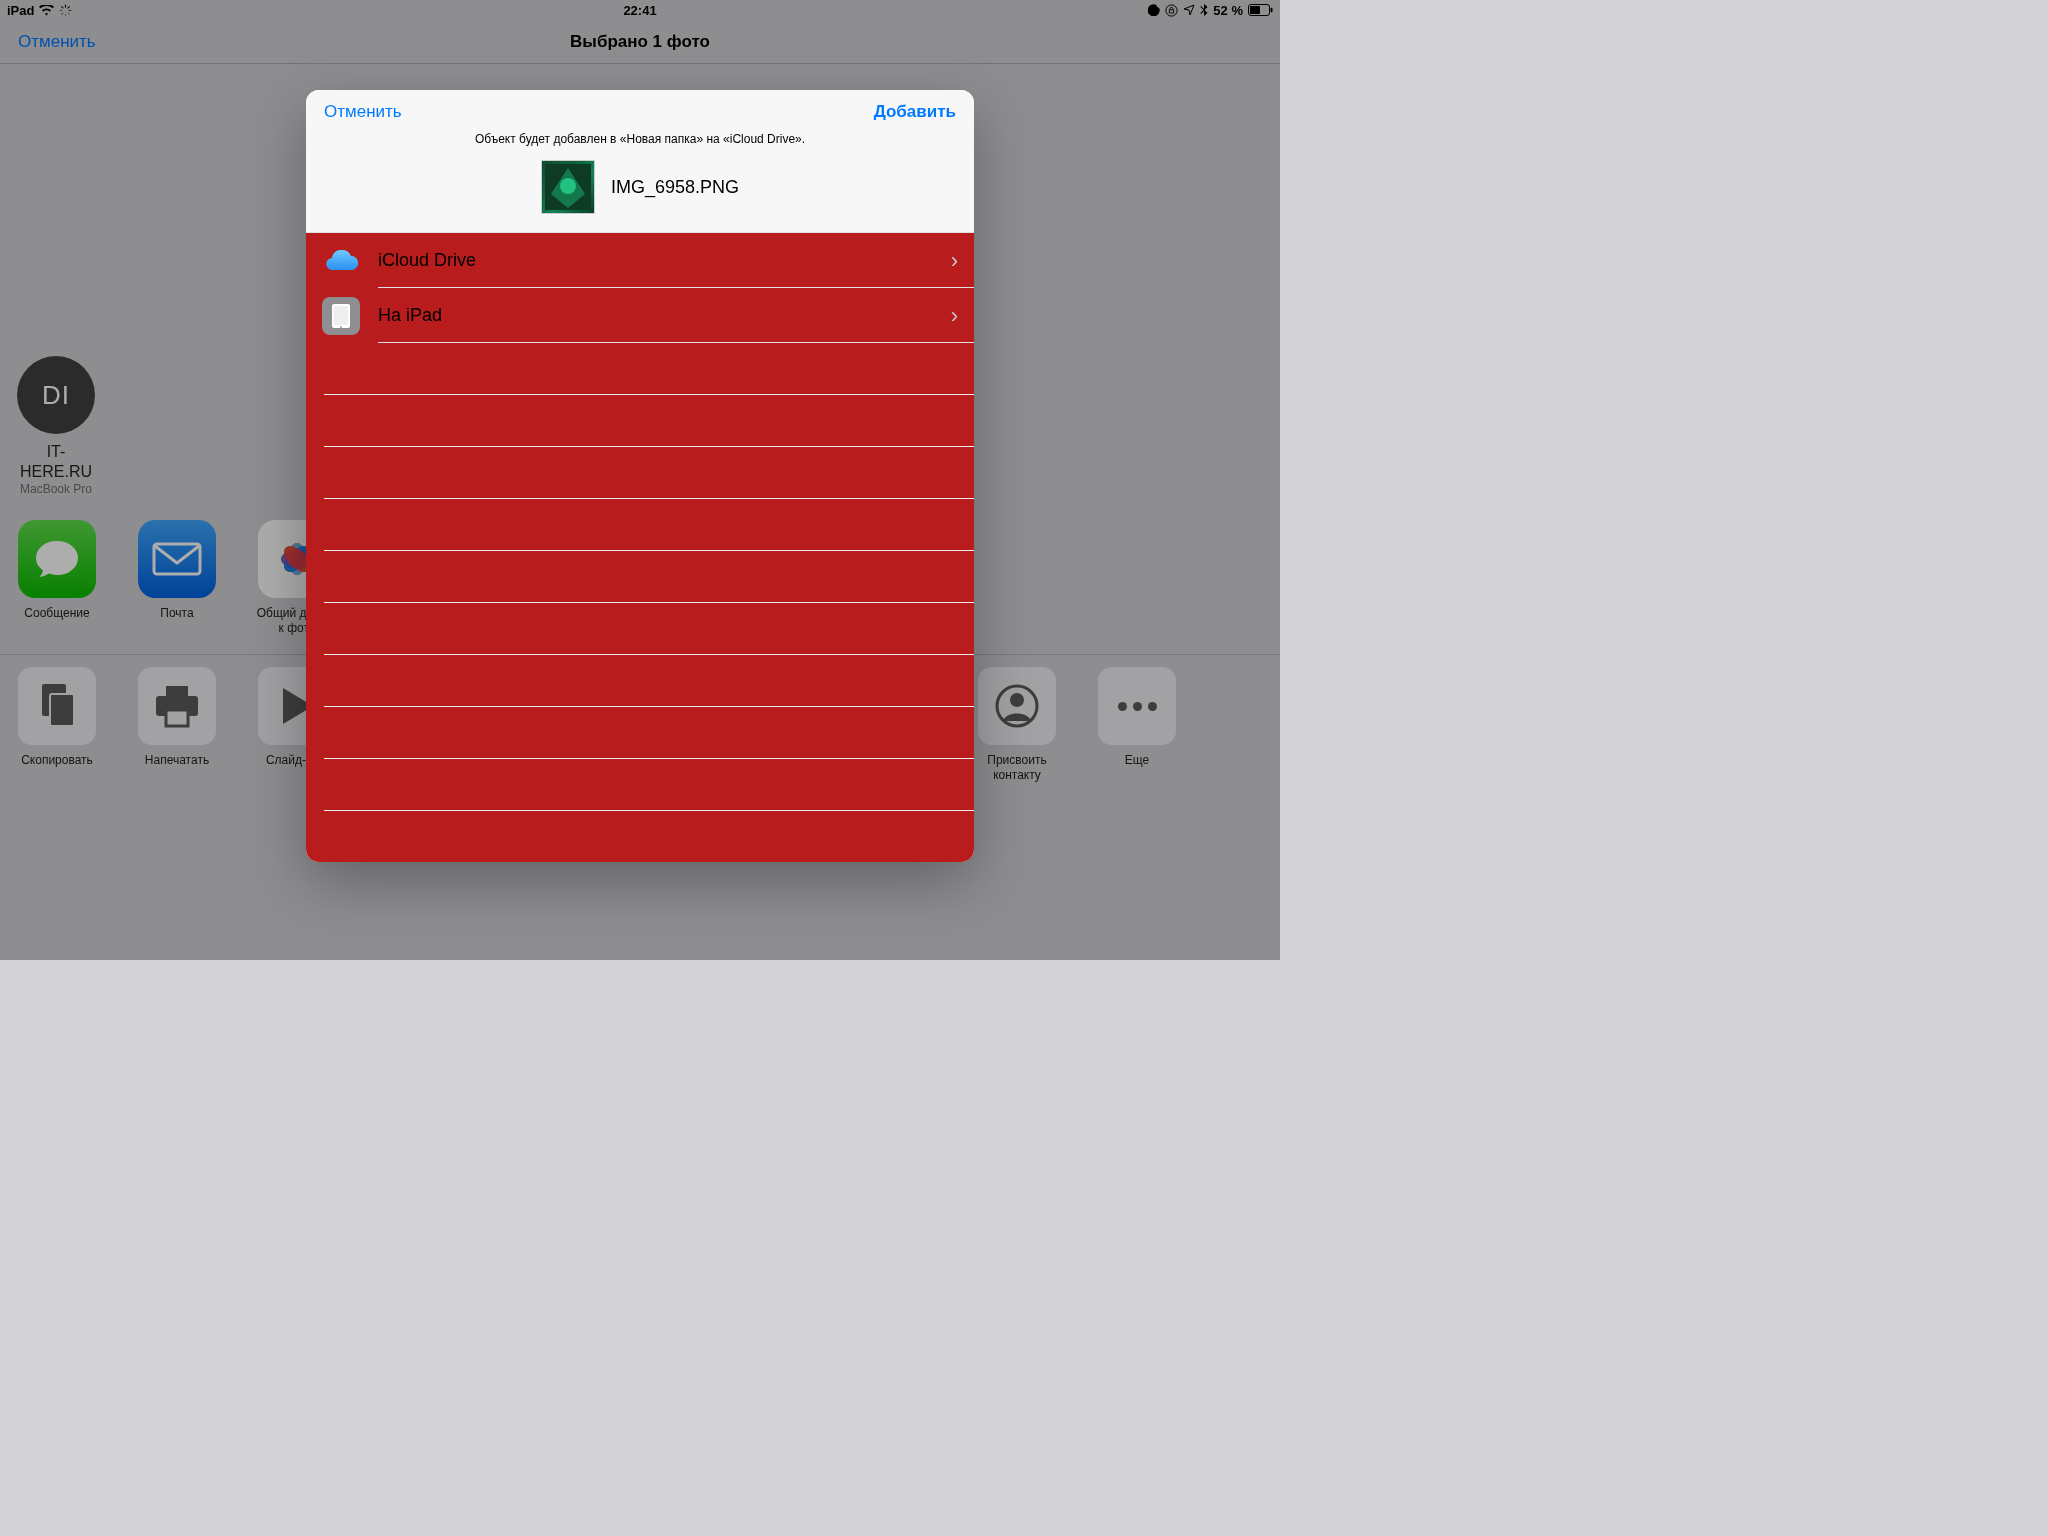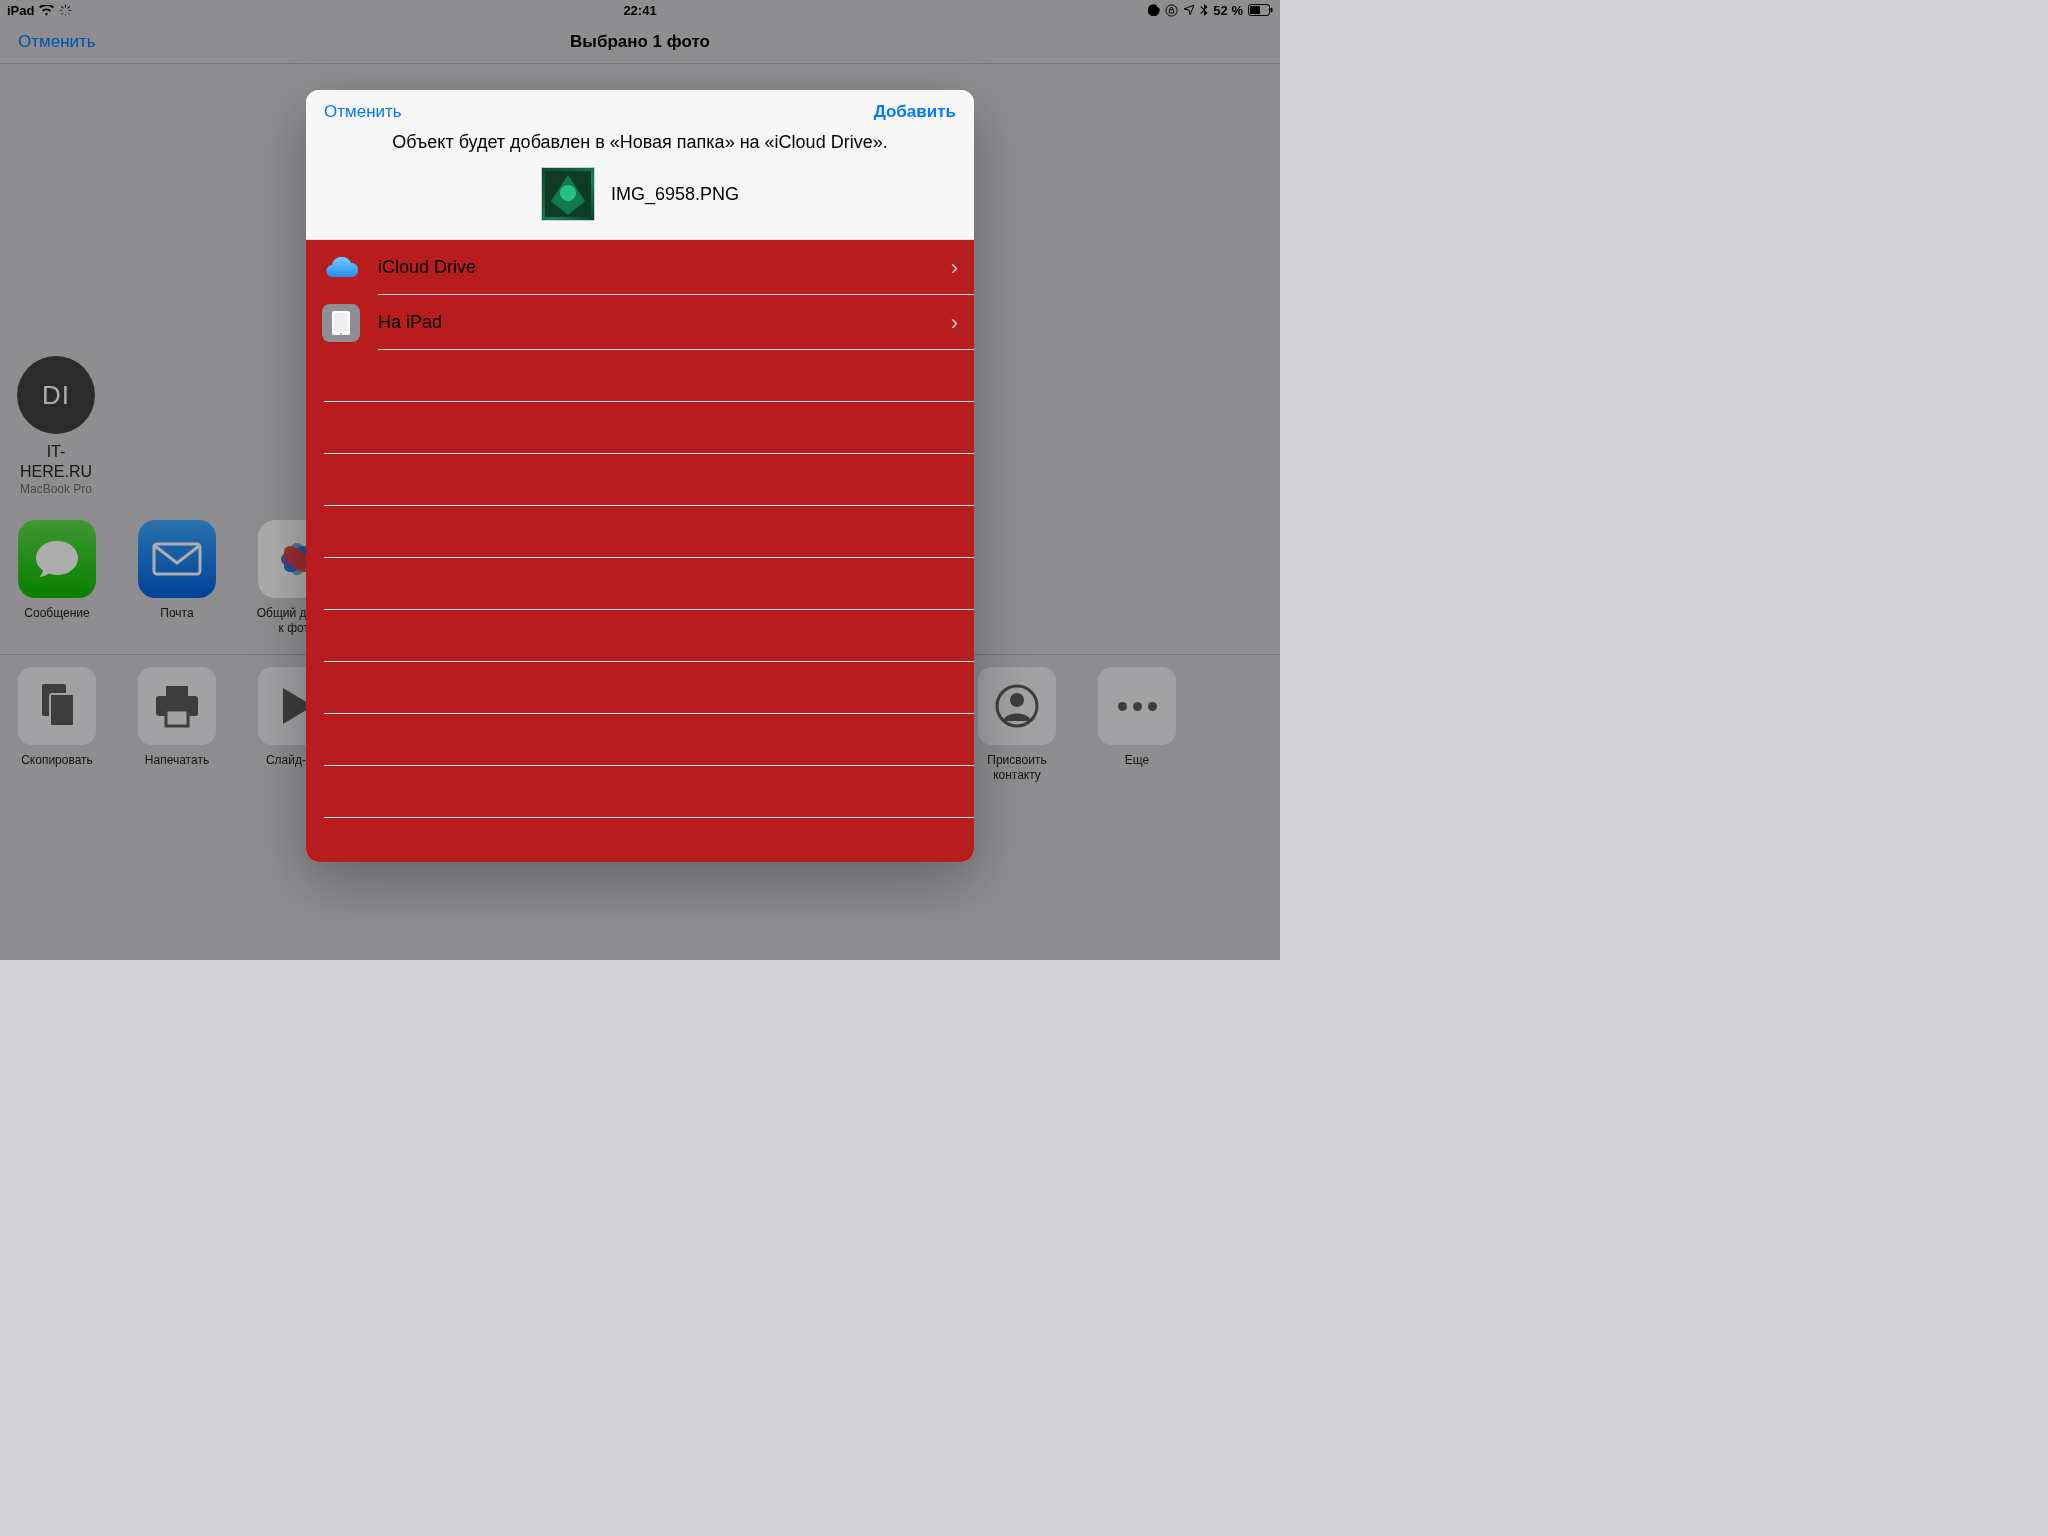--- a/index.html
+++ b/index.html
@@ -122,21 +122,21 @@
     background: #f7f7f8;
     padding: 12px 18px 4px 18px;
     display: flex;
     justify-content: space-between;
     font-size: 17px;
     color: #007aff;
   }
   .modal-sub {
     background: #f7f7f8;
     text-align: center;
-    font-size: 18px;
+    font-size: 12px;
     color: #000;
     padding: 6px 10px 10px;
   }
   .modal-thumb-row {
     background: #f7f7f8;
     display: flex;
     align-items: center;
     justify-content: center;
     gap: 16px;
     padding: 4px 0 18px;

